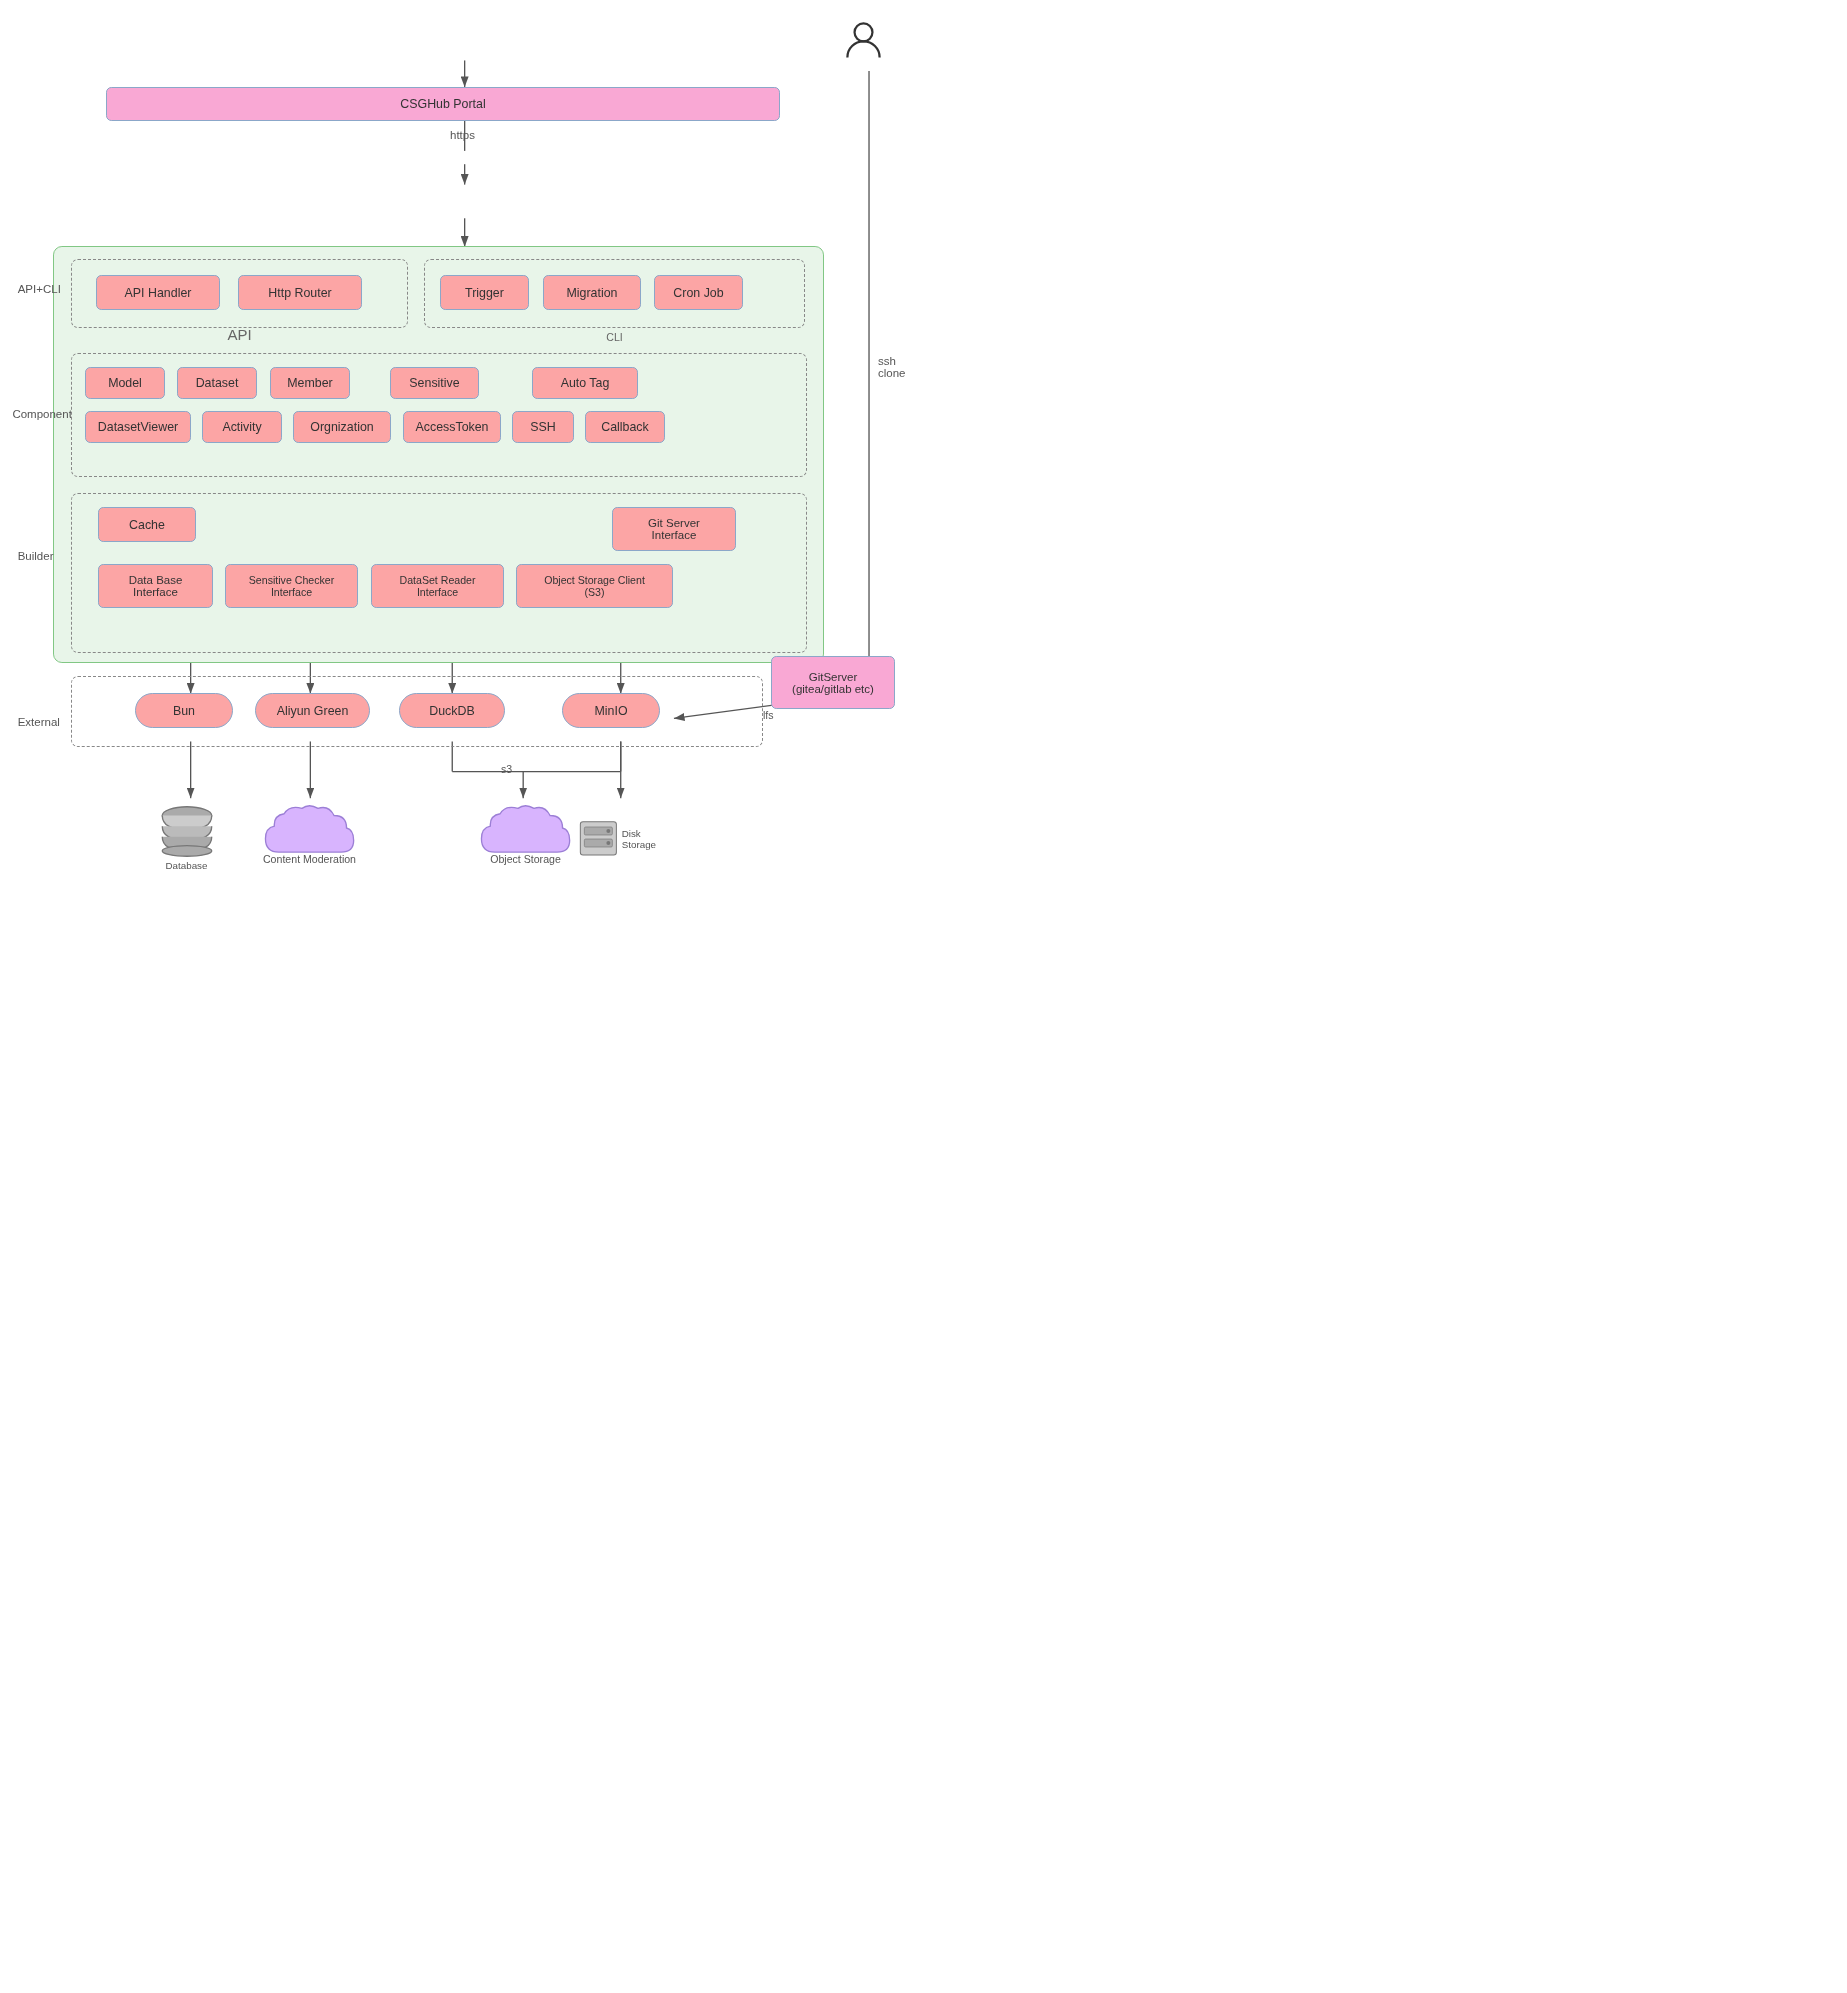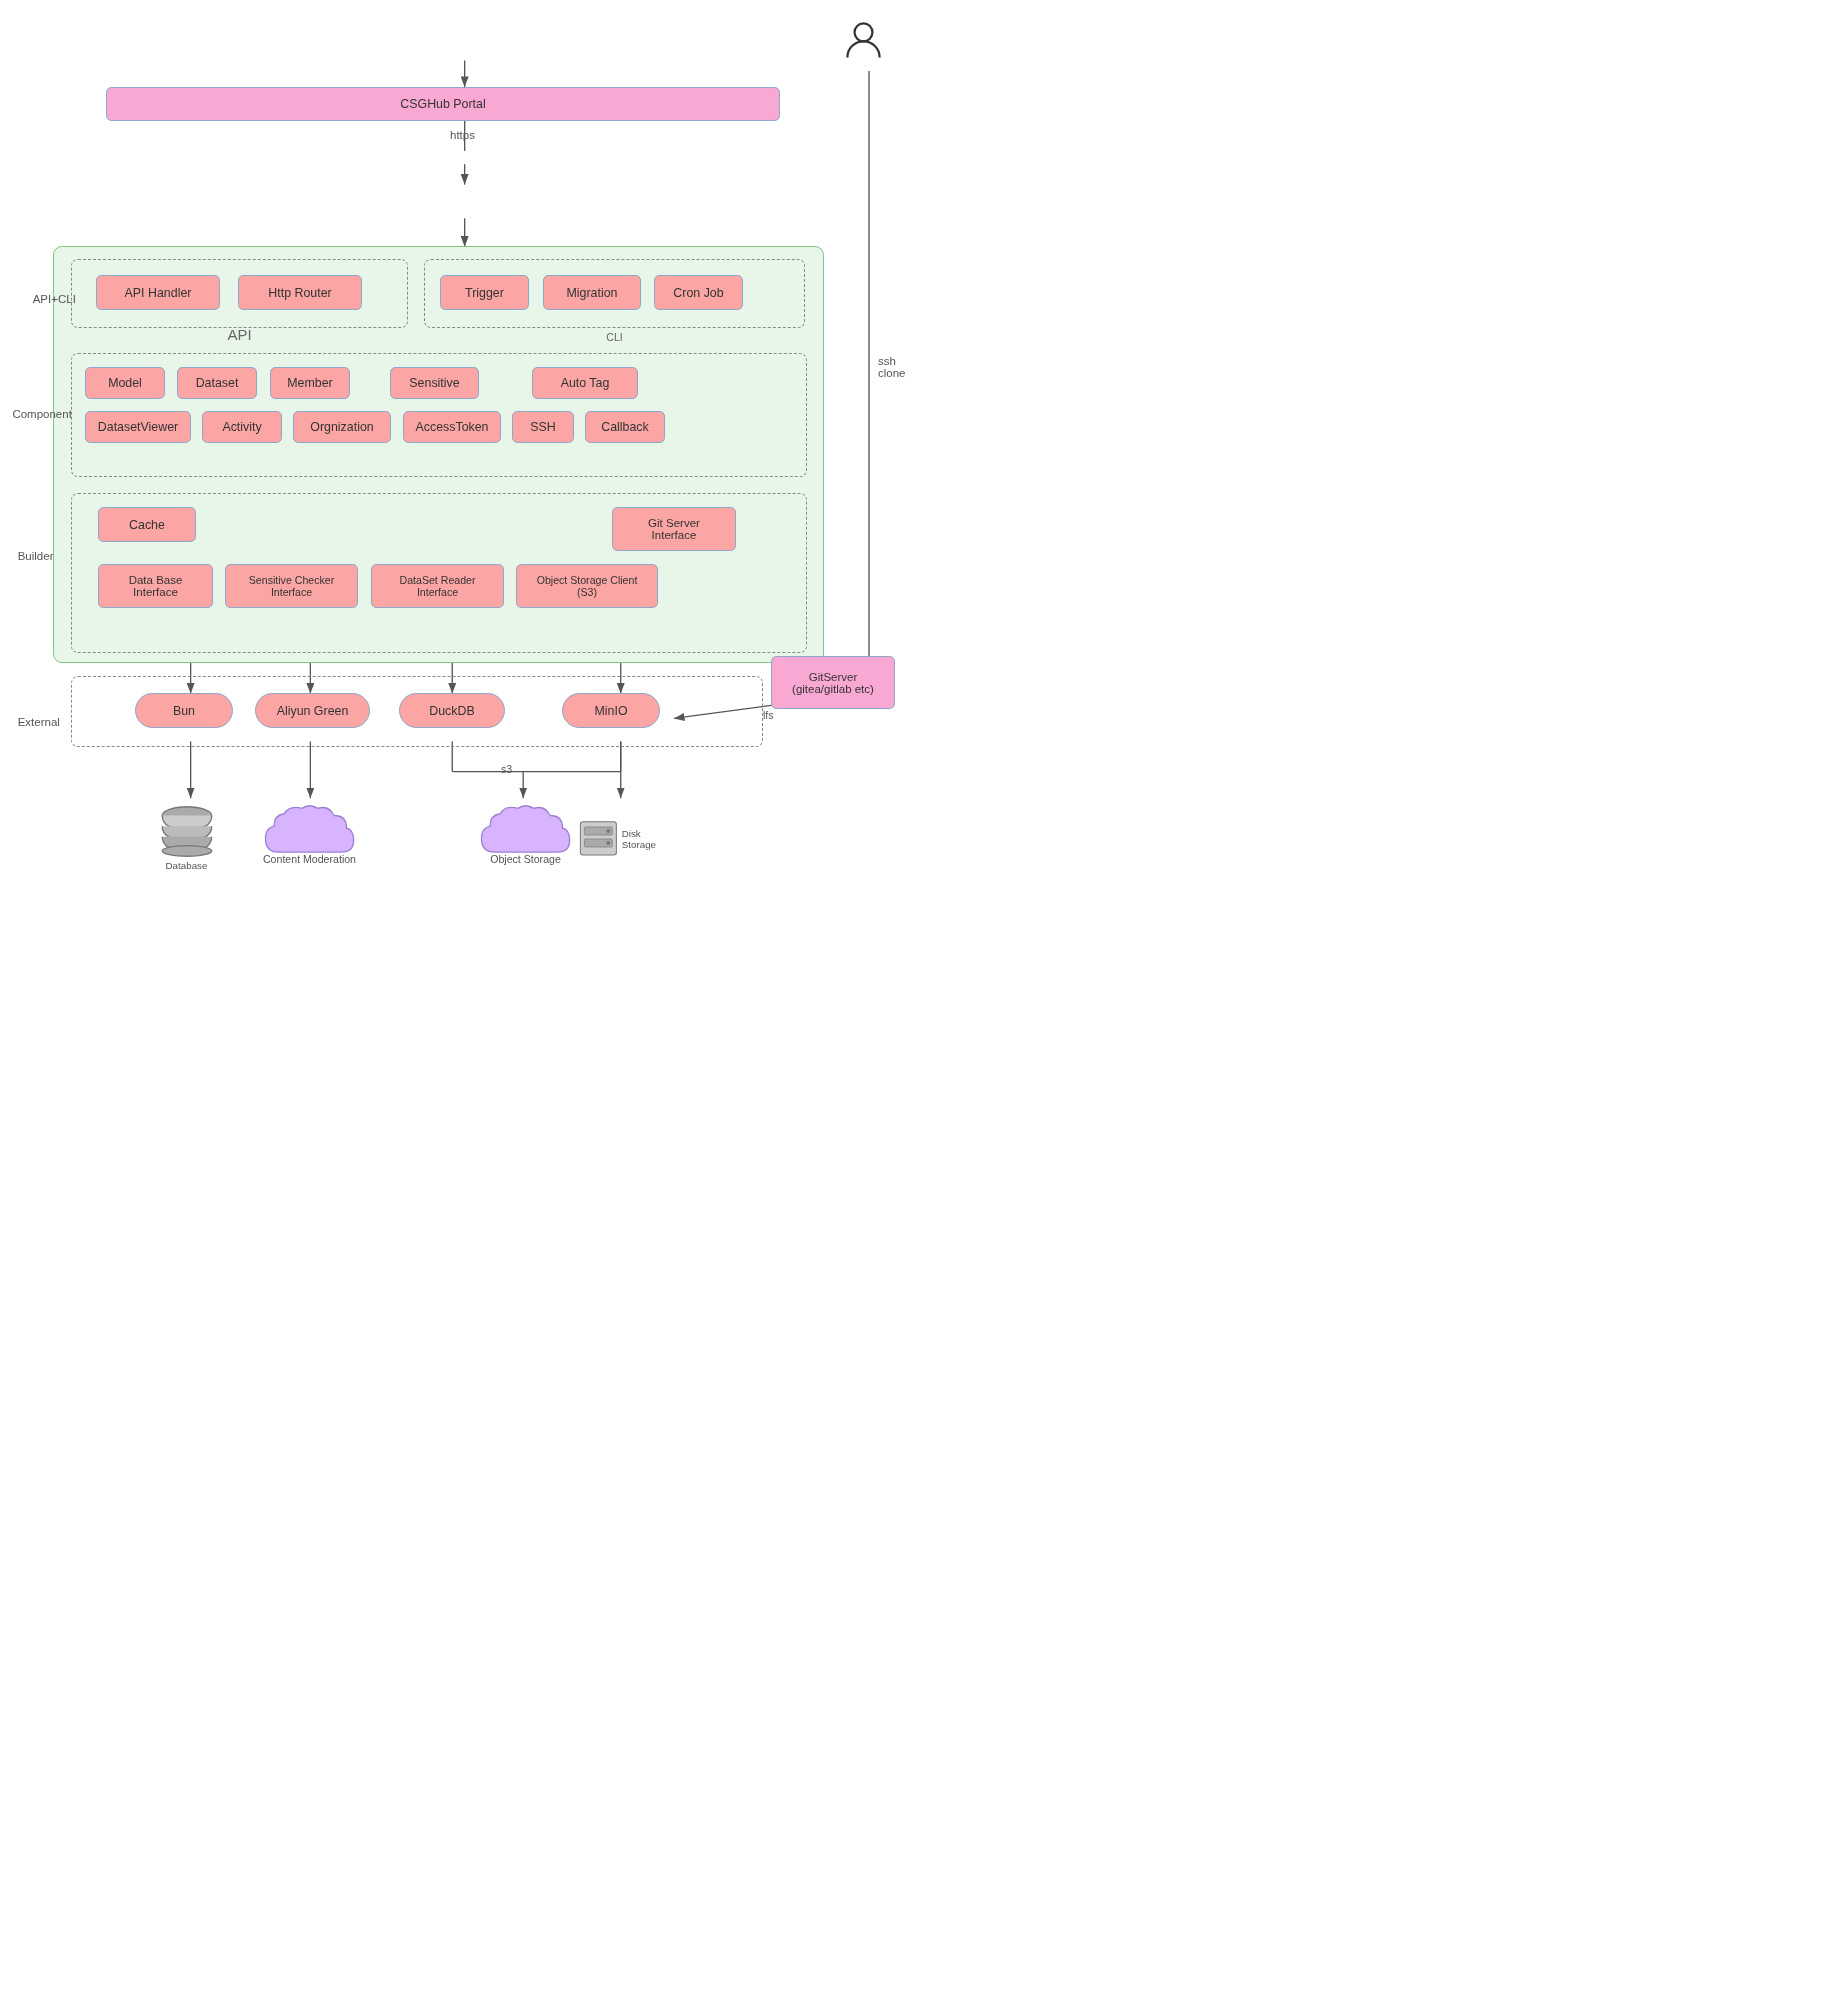--- a/index.html
+++ b/index.html
@@ -165,21 +165,21 @@
 
   <div style="position:absolute; top:355px; left:878px; font-size:11.5px; color:#555;">ssh clone</div>
 
   <div class="box box-light-blue" style="left:106px; top:87px; width:674px; height:34px;">CSGHub Portal</div>
 
   <div style="position:absolute; top:129px; left:450px; font-size:11.5px; color:#555;">https</div>
 
 
   <div class="green-container" style="left:53px; top:246px; width:771px; height:417px;"></div>
 
-  <div class="section-label" style="left:17.7px; top:293px;margin-left:15px;">API+CLI</div>
+  <div class="section-label" style="left:17.7px; top:283px;">API+CLI</div>
   <div class="section-label" style="left:12.4px; top:408px;">Component</div>
   <div class="section-label" style="left:17.7px; top:550px;">Builder</div>
   <div class="section-label" style="left:17.7px; top:716px;">External</div>
 
   <div class="dashed-box" style="left:71px; top:259px; width:337px; height:69px;">
     <div style="position:absolute; bottom:-16px; left:50%; transform:translateX(-50%); font-size:15px; color:#666;">API</div>
   </div>
 
   <div class="box" style="left:96px; top:275px; width:124px; height:35px;">API Handler</div>
 
@@ -227,21 +227,21 @@
   <div class="box" style="left:225px; top:564px; width:133px; height:44px; white-space:pre-line; font-size:10.6px;">
     <span>Sensitive Checker
 Interface</span>
   </div>
 
   <div class="box" style="left:371px; top:564px; width:133px; height:44px; white-space:pre-line; font-size:10.6px;">
     <span>DataSet Reader
 Interface</span>
   </div>
 
-  <div class="box" style="left:516px; top:564px; width:142px; height:44px; white-space:pre-line; font-size:10.6px;">
+  <div class="box" style="left:516px; top:564px; width:157px; height:44px; white-space:pre-line; font-size:10.6px;">
     <span>Object Storage Client
 (S3)</span>
   </div>
 
   <div class="dashed-box" style="left:71px; top:676px; width:692px; height:71px;"></div>
 
   <div class="box" style="left:135px; top:693px; width:98px; height:35px; border-radius:17.7px;">Bun</div>
 
   <div class="box" style="left:255px; top:693px; width:115px; height:35px; border-radius:17.7px;">Aliyun Green</div>
 

